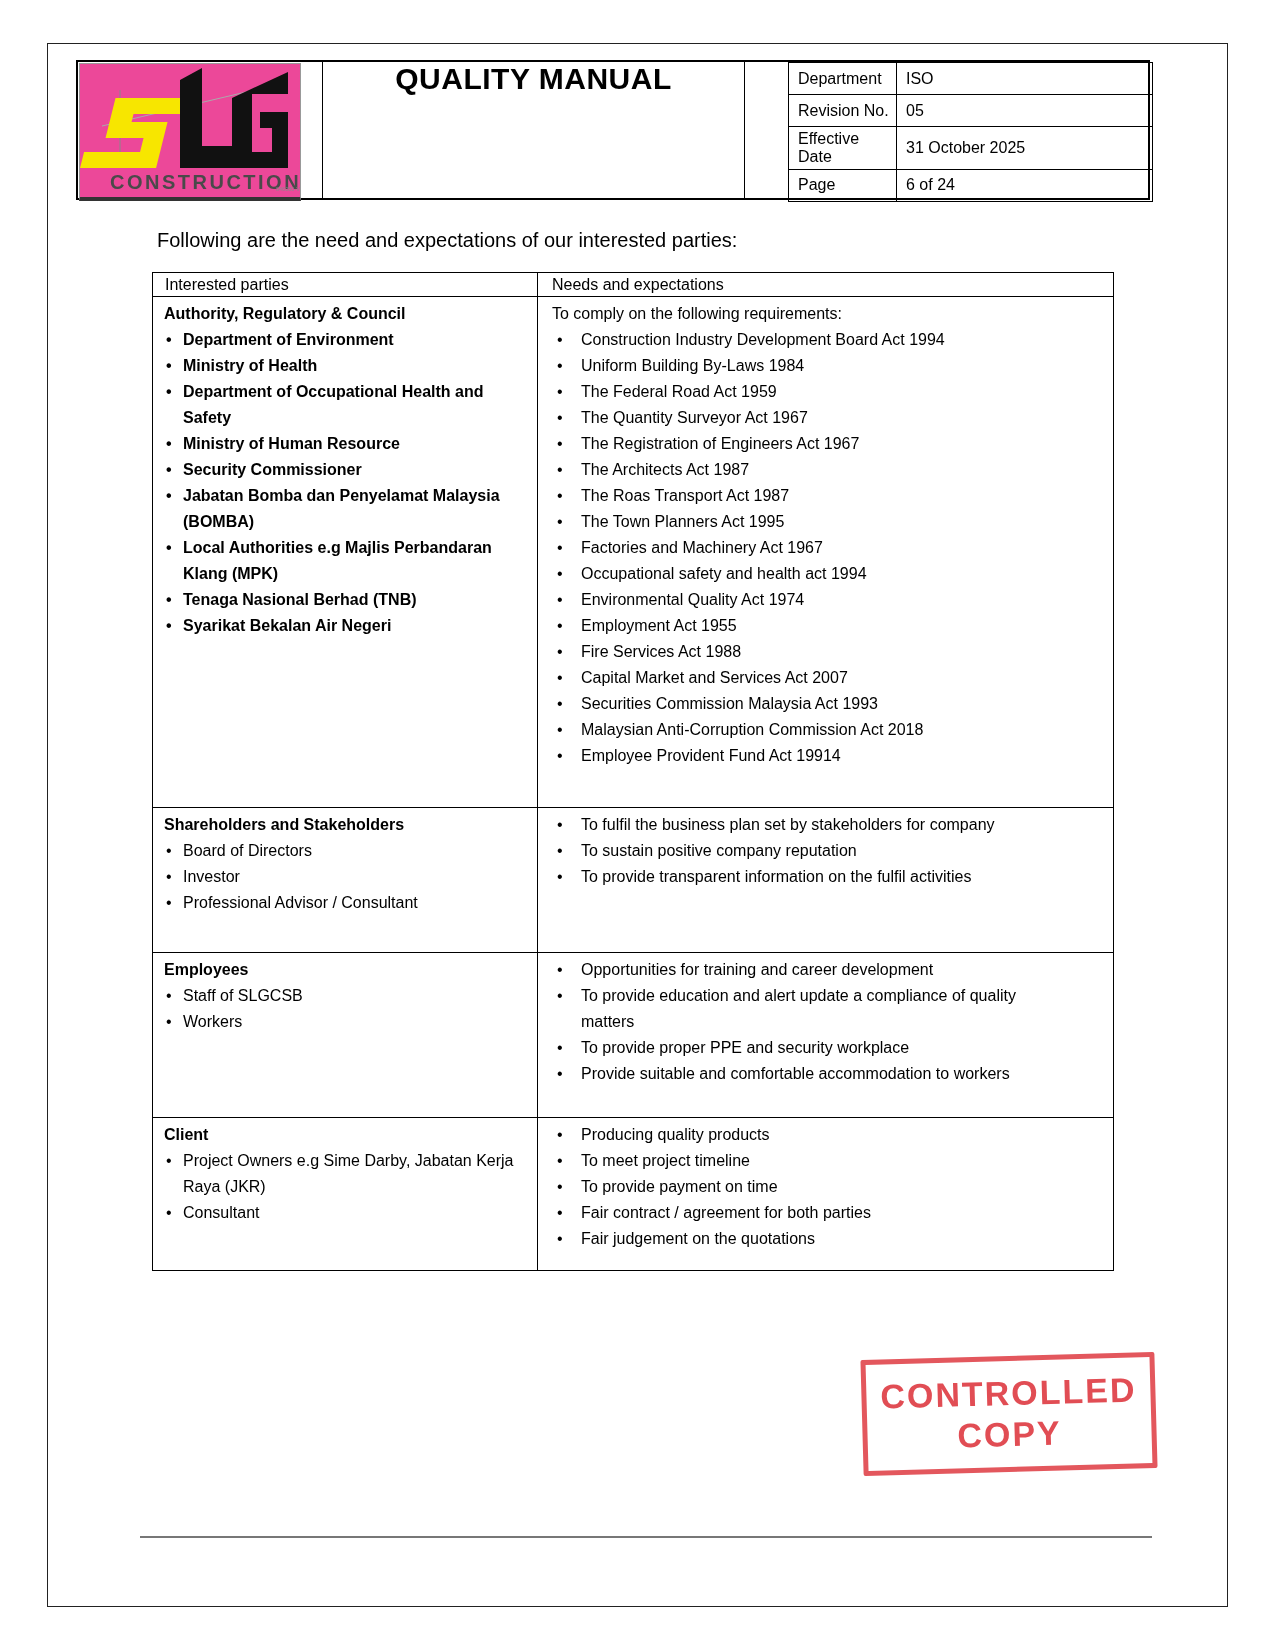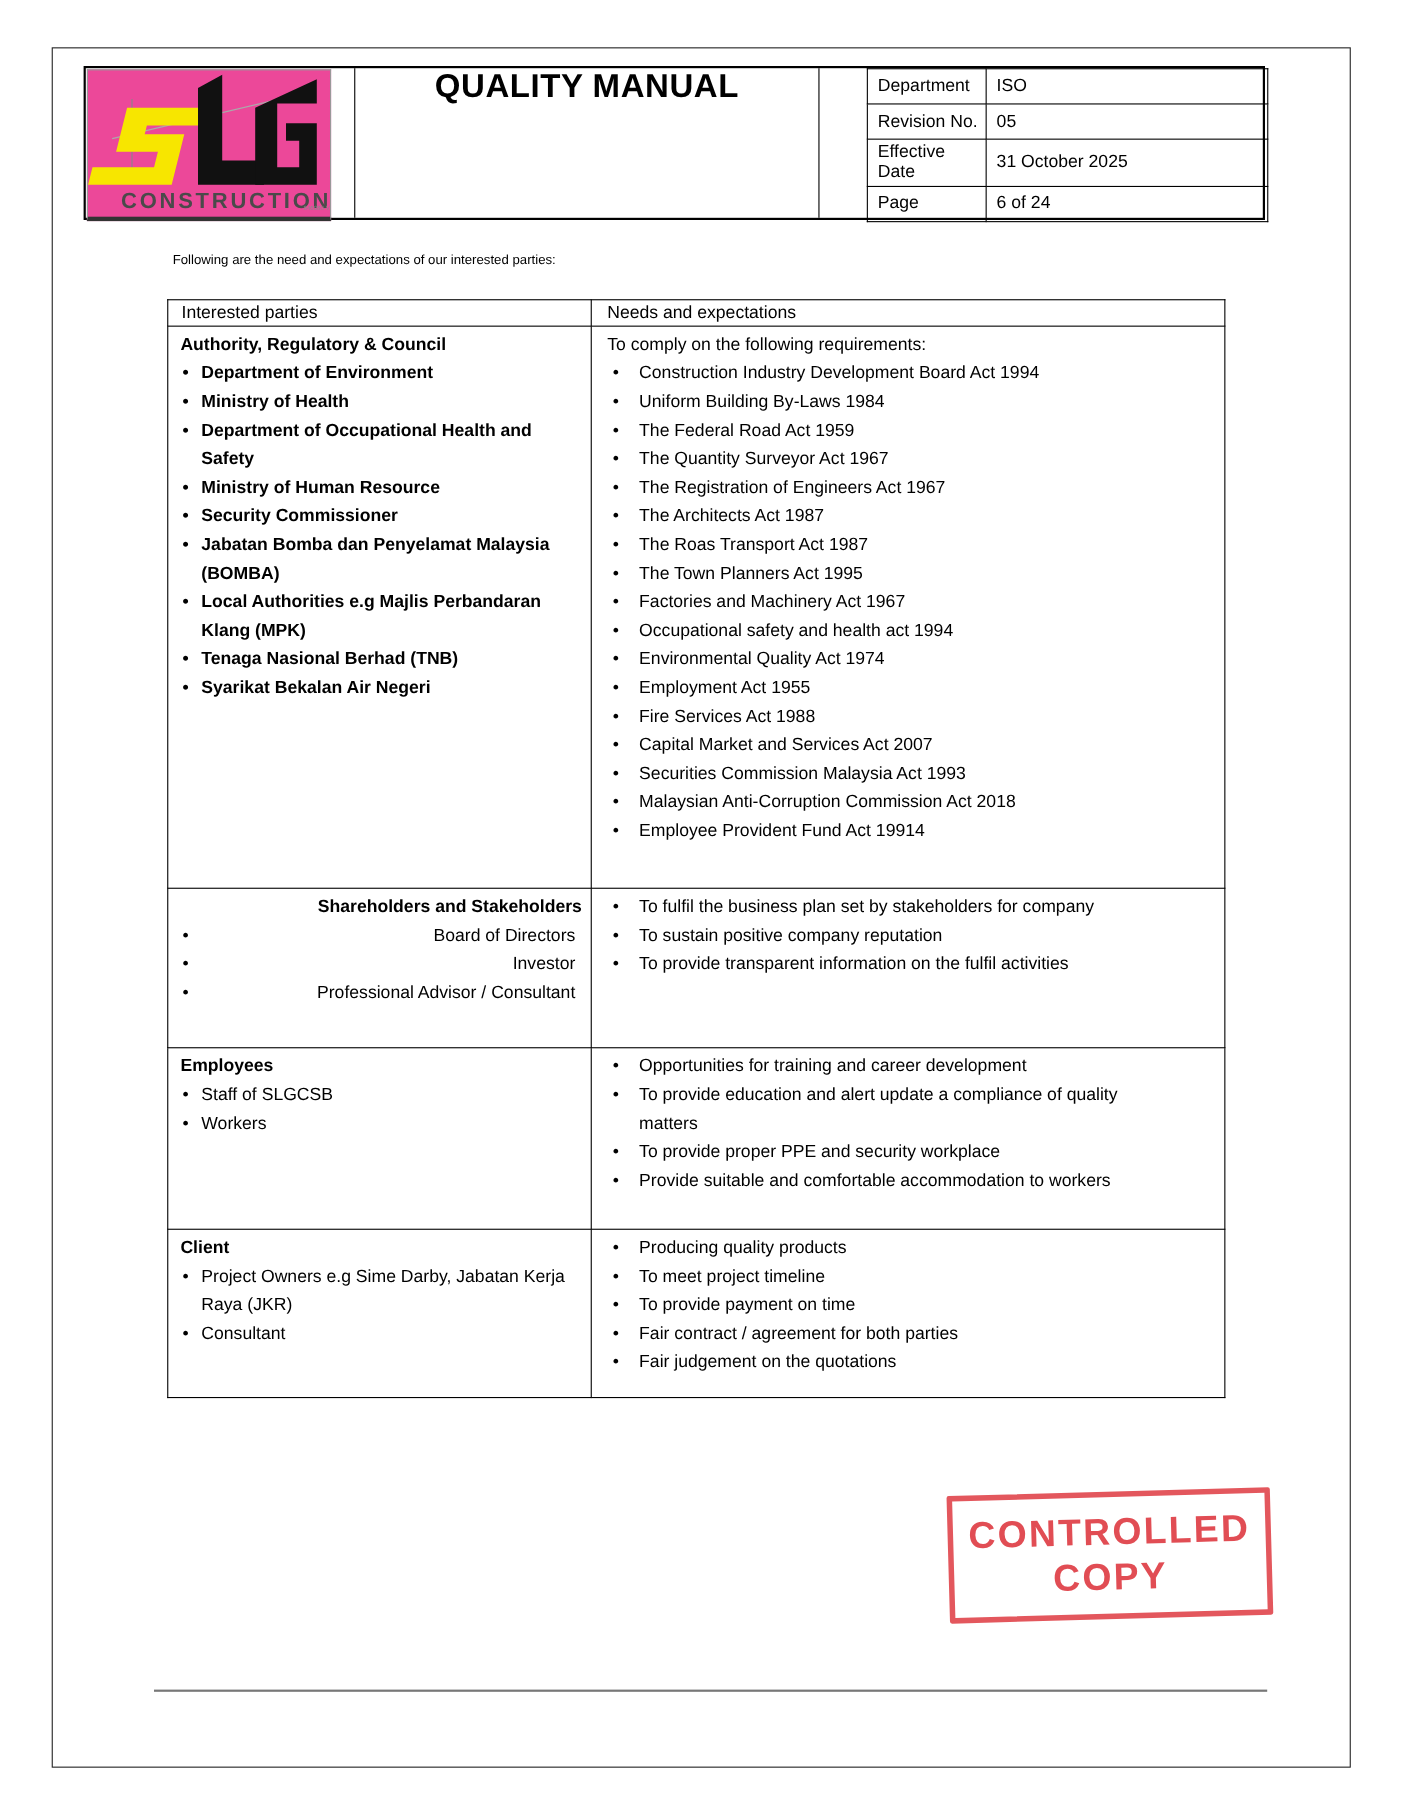--- a/index.html
+++ b/index.html
@@ -11,21 +11,21 @@
   .logo-cell{width:244px;box-sizing:border-box;position:relative;}
   .logo-box{position:absolute;left:1px;top:1px;width:222px;height:138px;border:1px solid #999;border-bottom:4px solid #333;box-sizing:border-box;background:#ec4899;}
   .title-cell{width:422px;box-sizing:border-box;border-left:1.5px solid #000;display:flex;align-items:flex-start;justify-content:center;}
   .doc-title{font-size:30px;font-weight:bold;letter-spacing:.5px;}
   .info-cell{flex:1;box-sizing:border-box;border-left:1.5px solid #000;position:relative;}
   .info-table{position:absolute;left:43px;top:0;width:365px;height:140px;border-collapse:collapse;table-layout:fixed;}
   .info-table td{border:1.5px solid #000;font-size:16px;padding:0 0 0 9px;vertical-align:middle;height:28px;box-sizing:border-box;}
   .info-table td.lbl{width:108px;font-weight:normal;}
 
   
-  .intro{position:absolute;left:157px;top:229px;font-size:12px;}
+  .intro{position:absolute;left:157px;top:229px;font-size:20px;}
 
   
   .main-table{position:absolute;left:152px;top:272px;width:961px;border-collapse:collapse;table-layout:fixed;font-size:16px;line-height:26px;}
   .main-table td,.main-table th{border:1.5px solid #000;vertical-align:top;text-align:left;box-sizing:border-box;}
   .main-table th{font-size:16px;line-height:23px;height:24px;padding:0 8px 0 12px;}
   .main-table th.h-left{font-weight:normal;}
   .main-table th.h-right{font-weight:normal;padding-left:14px;}
   td.party-cell{padding:4px 8px 4px 11px;}
   td.needs-cell{padding:4px 10px 4px 14px;}
   .party-title{font-weight:bold;}
@@ -142,21 +142,21 @@
             <li>Employment Act 1955</li>
             <li>Fire Services Act 1988</li>
             <li>Capital Market and Services Act 2007</li>
             <li>Securities Commission Malaysia Act 1993</li>
             <li>Malaysian Anti-Corruption Commission Act 2018</li>
             <li>Employee Provident Fund Act 19914</li>
           </ul>
         </td>
       </tr>
       <tr>
-        <td class="party-cell" style="height: 145px; text-align: right;">
+        <td class="party-cell" style="height: 145px;">
           <div class="party-title">Shareholders and Stakeholders</div>
           <ul class="blist ">
             <li>Board of Directors</li>
             <li>Investor</li>
             <li>Professional Advisor / Consultant</li>
           </ul>
         </td>
         <td class="needs-cell">
           <ul class="blist">
             <li>To fulfil the business plan set by stakeholders for company</li>

